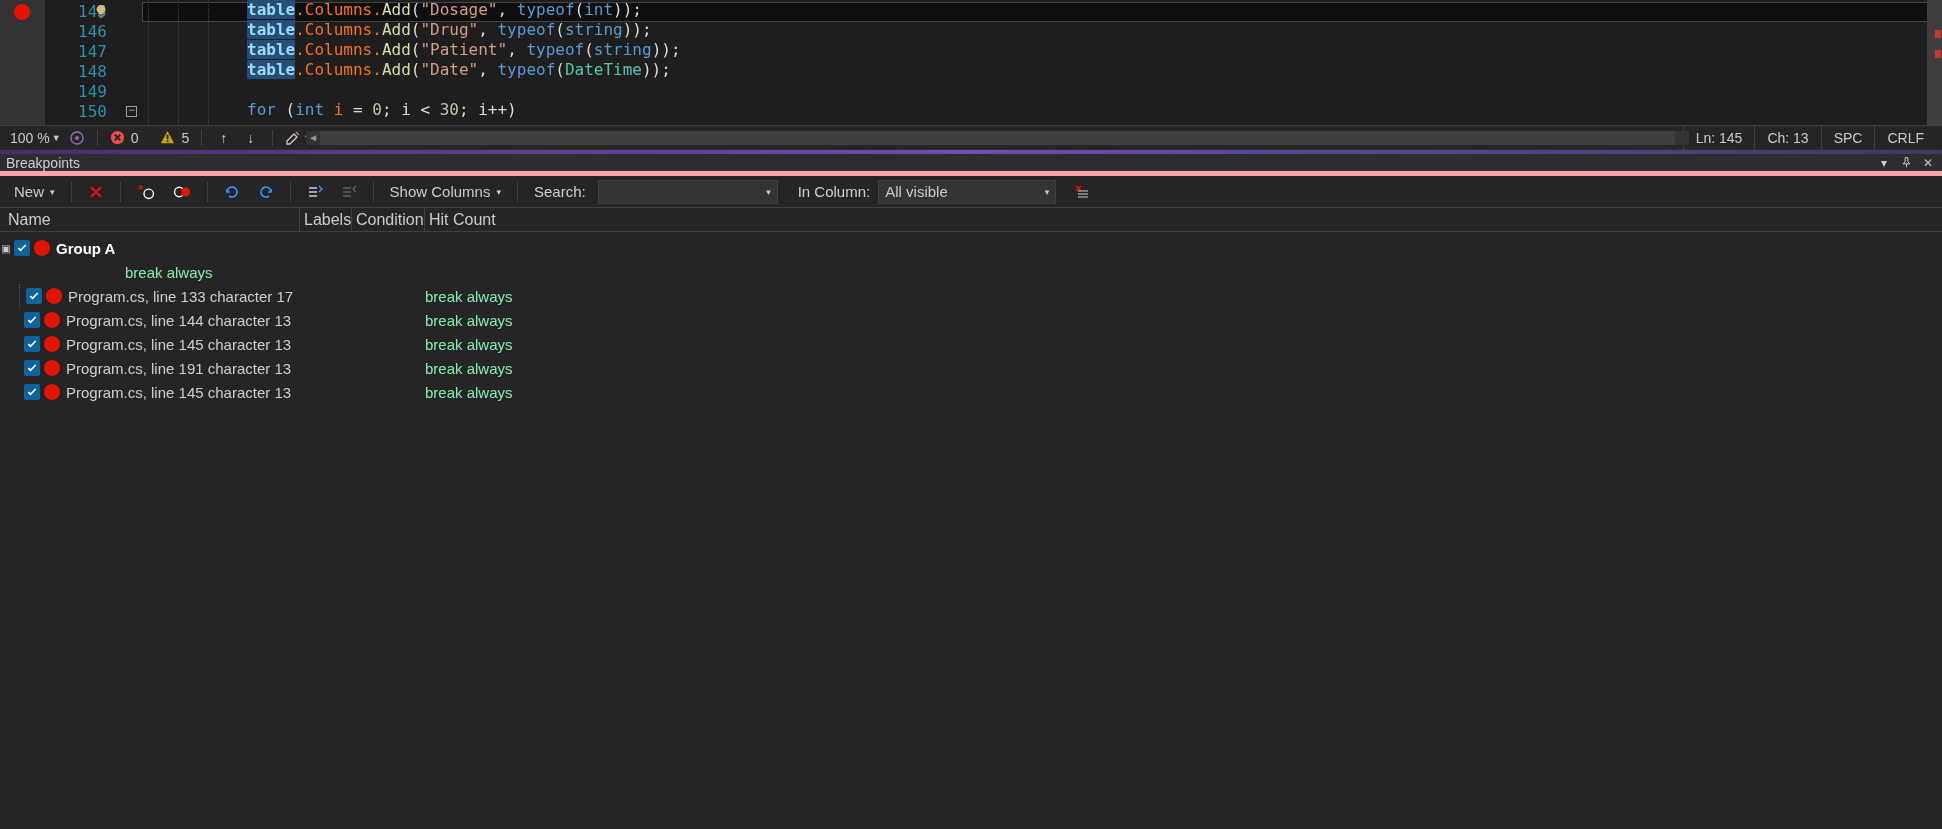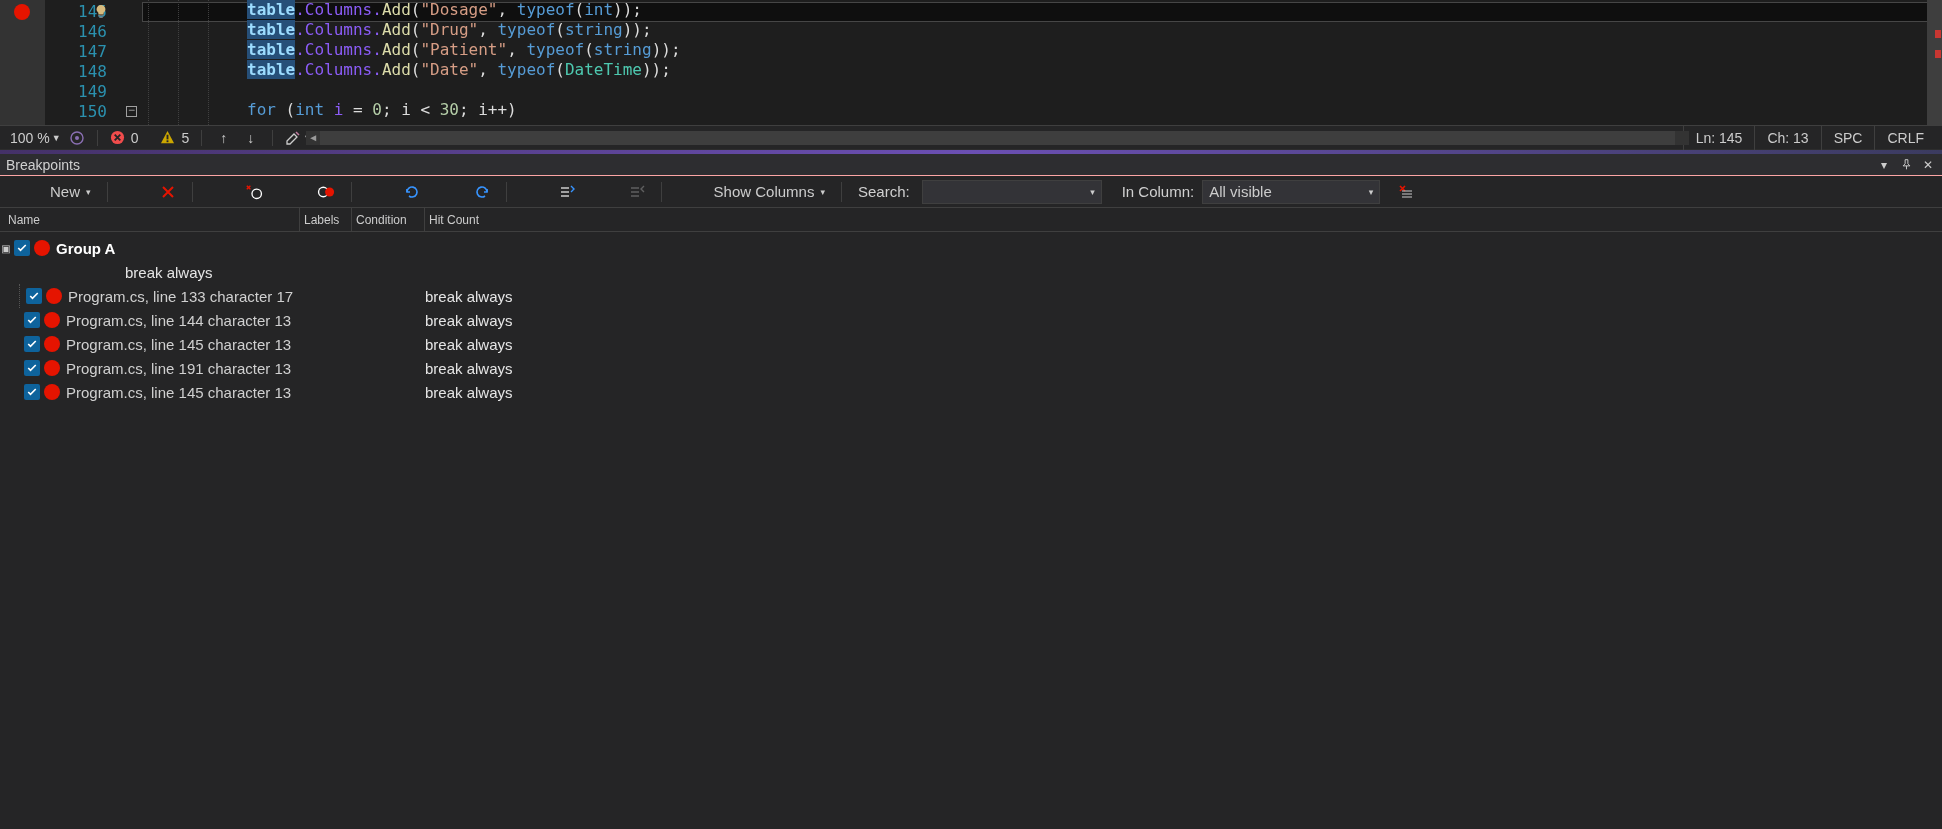--- a/index.html
+++ b/index.html
@@ -12,21 +12,21 @@
   .lnum          { position:absolute; right:6px; color:#2b91af; font-family:Consolas,monospace; font-size:16px; }
   .bulb          { position:absolute; left:94px; top:4px; color:#d7ba7d; font-size:14px; }
   .outline-col   { position:absolute; left:124px; top:0; width:18px; height:100%; }
   .outline-box   { position:absolute; left:2px; width:11px; height:11px; border:1px solid #a0a0a0; background:#1e1e1e; }
   .outline-box::before { content:"−"; position:absolute; left:1px; top:-4px; font-size:12px; color:#a0a0a0; }
   .guide         { position:absolute; top:0; width:0; height:100%; border-left:1px dotted #404040; }
   .code          { position:absolute; left:247px; top:0; font-family:Consolas,monospace; font-size:16px; white-space:pre; }
   .code-line     { height:20px; line-height:20px; }
   .hl-line       { position:absolute; left:142px; right:8px; top:2px; height:20px; border:1px solid #464646; background:#0f0f0f; }
   .tk-var-sel    { background:#264f78; color:#9cdcfe; padding:0 0px;font-weight:bold; }
-  .tk-member     { color:#8b5cf6; }
+  .tk-member     { color:#f97316; }
   .tk-method     { color:#dcdcaa; }
   .tk-punc       { color:#dcdcdc; }
   .tk-str        { color:#d69d85; }
   .tk-kw         { color:#569cd6; }
   .tk-type       { color:#4ec9b0; }
   .tk-num        { color:#b5cea8; }
   .scroll-right  { position:absolute; right:0; top:0; width:14px; height:100%; background:#3e3e3e; }
   .scroll-mark   { position:absolute; right:0; width:6px; height:8px; background:#c83732; }
   
   .statusbar     { height:24px; background:#252526; display:flex; align-items:center; font-size:14px; color:#cccccc; border-bottom:1px solid #2d2d2d;}
@@ -38,45 +38,45 @@
   .sb-right      { margin-left:auto; display:flex; align-items:center; gap:0; padding-right:6px; }
   .sb-cell       { padding:0 12px; border-left:1px solid #3f3f3f; height:24px; display:flex; align-items:center; }
   .sb-track      { flex:1; height:14px; background:#3e3e3e; margin:0 8px; position:relative; }
   .sb-track::before,.sb-track::after{ content:""; position:absolute; top:0; width:14px; height:14px; background:#333333; display:flex; }
   .sb-track::before{ left:-14px;} .sb-track::after{ right:-14px;}
   .sb-arrow{position:absolute;top:1px;font-size:10px;color:#999;}
   
   .divider { height:4px; background:linear-gradient(90deg,#443168,#6b4fb3,#3b3b60); }
   
   .panel         { background:#252526; height:calc(829px - 126px - 24px - 4px); display:flex; flex-direction:column; }
-  .panel-title   { height:22px; display:flex; align-items:center; padding:0 6px; font-size:14px; background:#2d2d30; border-bottom:1px solid #fca5a5; }
+  .panel-title   { height:22px; display:flex; align-items:center; padding:0 6px; font-size:14px; background:#2d2d30; border-bottom:5px solid #fca5a5; }
   .panel-title .spacer{flex:1}
   .win-ico       { width:16px; height:16px; margin-left:6px; display:inline-flex; align-items:center; justify-content:center; color:#cccccc; font-size:12px; cursor:pointer;}
   .toolbar       { height:32px; display:flex; align-items:center; gap:6px; padding:0 8px; background:#252526; border-bottom:1px solid #3f3f3f; }
-  .tb-btn        { height:24px; padding:0 6px; display:inline-flex; align-items:center; gap:4px; color:#cccccc; cursor:pointer;margin-left:36px; }
+  .tb-btn        { height:24px; padding:0 6px; display:inline-flex; align-items:center; gap:4px; color:#cccccc; cursor:pointer; }
   .tb-sep        { width:1px; height:20px; background:#3f3f3f; margin:0 4px; }
   .tb-combo      { background:#333337; border:1px solid #3f3f3f; height:24px; width:178px; color:#ccc; padding:0 6px; display:inline-flex; align-items:center; justify-content:space-between;}
-  .headers       { height:24px; display:flex; align-items:flex-end; border-bottom:1px solid #3f3f3f; font-size:12px; color:#cccccc; }
+  .headers       { height:24px; display:flex; align-items:flex-end; border-bottom:1px solid #3f3f3f; font-size:16px; color:#cccccc; }
   .col-name      { width:300px; padding-left:8px; border-right:1px solid #3f3f3f; height:100%; display:flex; align-items:center;}
   .col-labels    { width:52px; border-right:1px solid #3f3f3f; height:100%; display:flex; align-items:center; padding-left:4px;}
   .col-cond      { width:73px; border-right:1px solid #3f3f3f; height:100%; display:flex; align-items:center; padding-left:4px;}
   .col-hit       { width:90px; height:100%; display:flex; align-items:center; padding-left:4px;}
   .tree          { padding:4px 0; }
   .row           { height:24px; display:flex; align-items:center; font-size:15px; }
   .row .indent   { display:inline-block; }
   .expander      { width:12px; height:12px; display:inline-flex; align-items:center; justify-content:center; color:#cccccc; font-size:10px; margin-right:2px; cursor:pointer;}
   .chk           { width:16px; height:16px; background:#0e639c; border-radius:2px; display:inline-flex; align-items:center; justify-content:center; margin-right:4px; cursor:pointer;}
   .chk svg       { width:12px; height:12px; }
   .bpicon        { width:16px; height:16px; border-radius:50%; background:#e51400; display:inline-block; margin-right:6px; }
   .bpicon.diamond{ border-radius:0; transform:rotate(45deg); width:13px; height:13px; }
   .grp-label     { font-weight:600; color:#ffffff; }
   .row-name      { width:300px; display:flex; align-items:center; }
   .row-labels    { width:52px; }
   .row-cond      { width:73px; }
-  .row-hit       { color:#e5e5e5; }
+  .row-hit       { color:#86efac; }
   .selected-box  { border:1px dotted #888; padding:0 2px; }
   .tree-line     { border-left:1px dotted #555; height:24px; margin-left:5px; margin-right:6px; }
   svg            { display:block; }
 </style>
 </head>
 <body>
 
 <div class="editor">
   <div class="hl-line"></div>
   <div class="gutter-bp">

